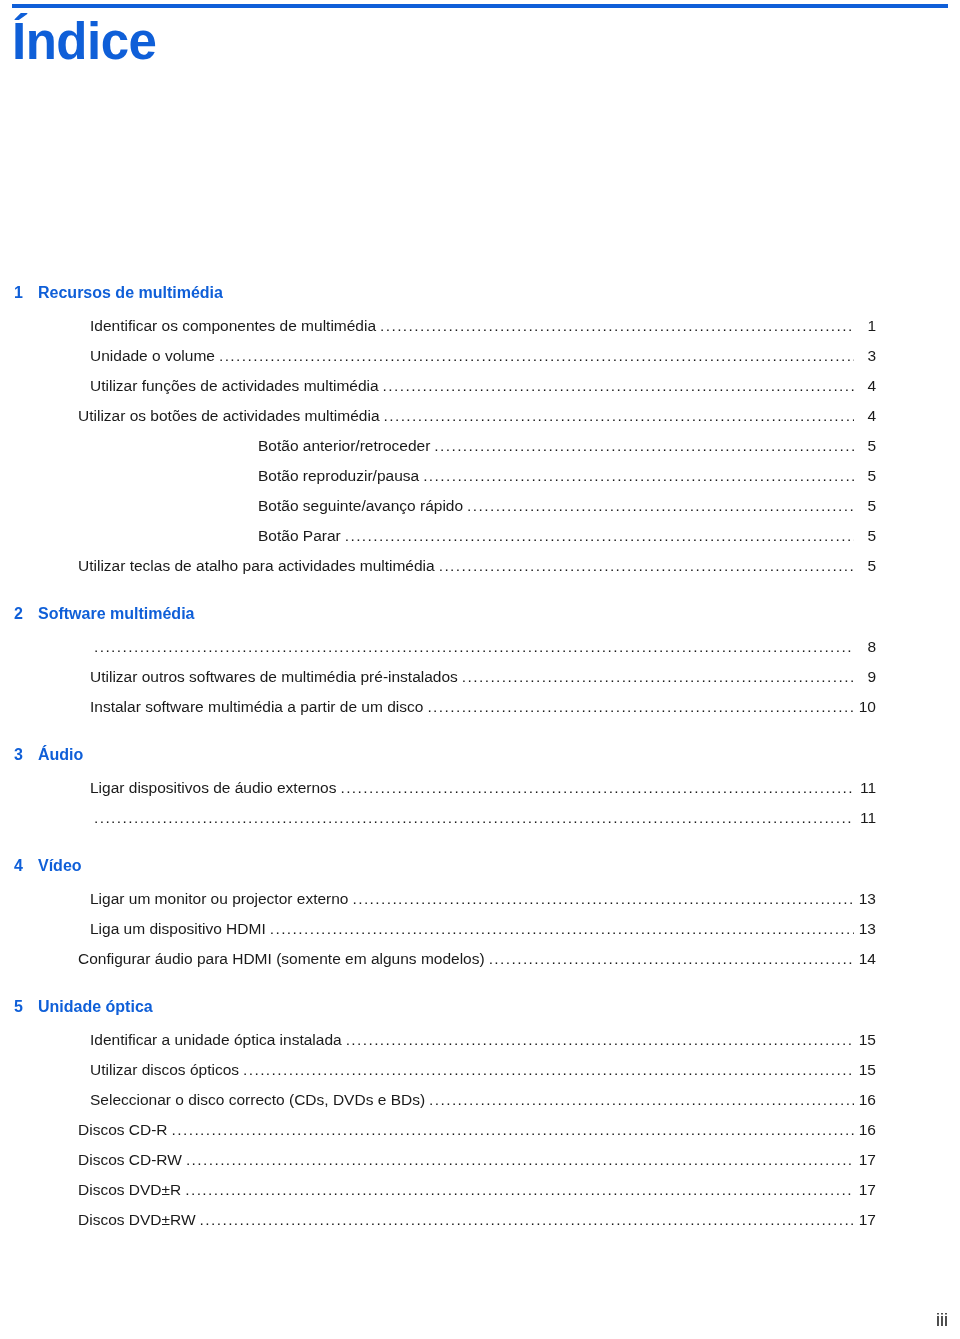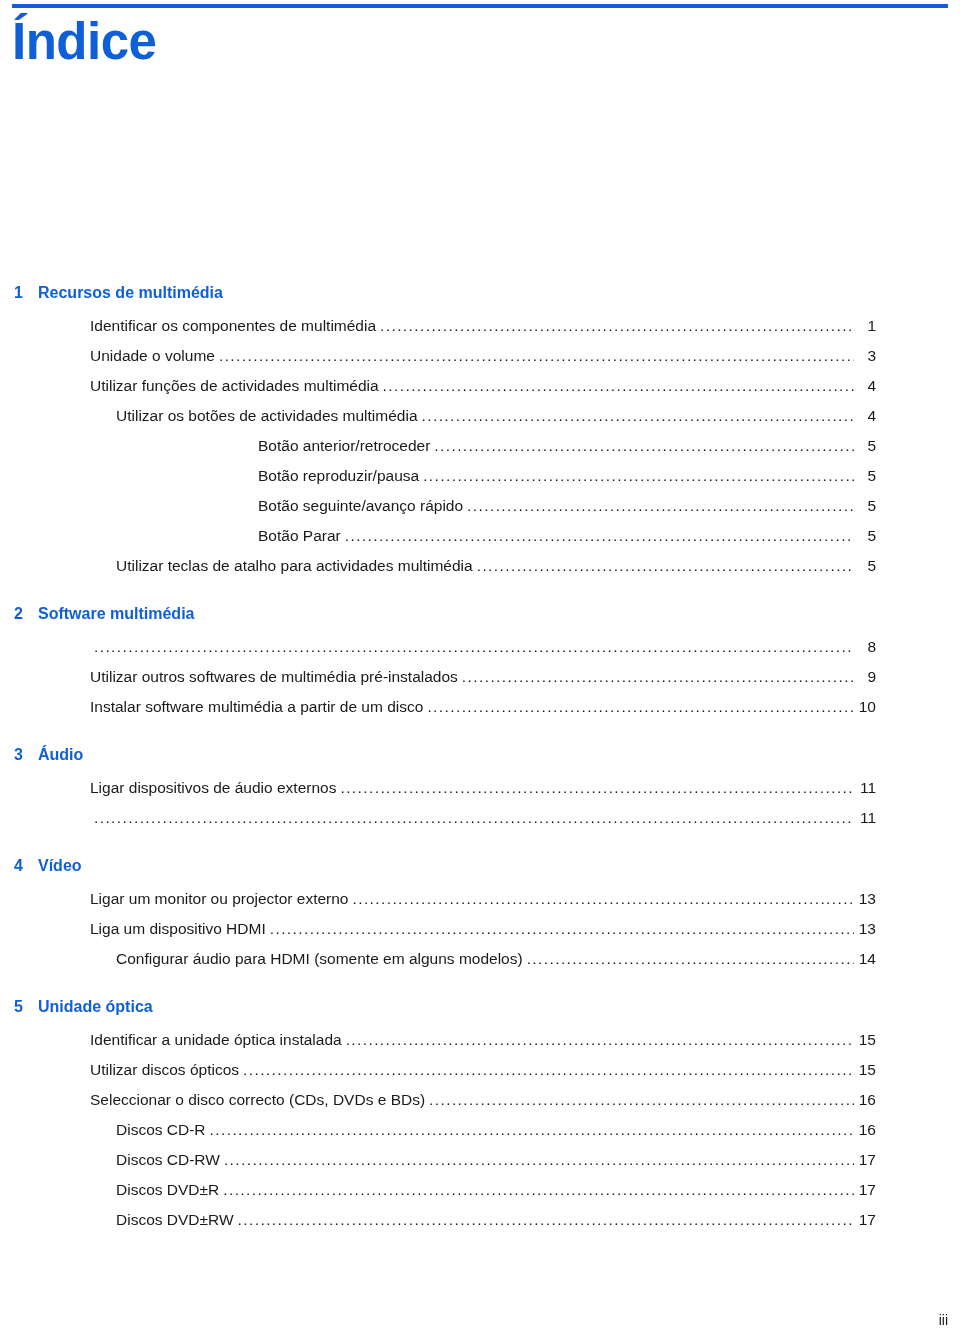--- a/index.html
+++ b/index.html
@@ -82,21 +82,21 @@
   .entry {
     display: flex;
     align-items: baseline;
     font-size: 15.5px;
     line-height: 30px;
     color: #1a1a1a;
     white-space: nowrap;
     padding-right: 12px;
   }
   .entry.lvl1 { padding-left: 90px; }
-  .entry.lvl2 { padding-left: 116px; }
+  .entry.lvl2 { padding-left: 78px; }
   .entry.lvl3 { padding-left: 258px; justify-content: space-between; }
 
   .entry .label {
     flex: 0 0 auto;
   }
   .entry .leader {
     flex: 1 1 auto;
     overflow: hidden;
     white-space: nowrap;
     margin: 0 2px 0 4px;
@@ -111,21 +111,21 @@
     flex: 0 0 auto;
     text-align: right;
     min-width: 20px;
   }
 
   
   .folio {
     position: absolute;
     right: 12px;
     bottom: 10px;
-    font-size: 14px;
+    font-size: 18px;
     line-height: 18px;
     color: #1a1a1a;
     font-weight: normal;
   }
 </style>
 </head>
 <body>
 
 <div class="page">
 

